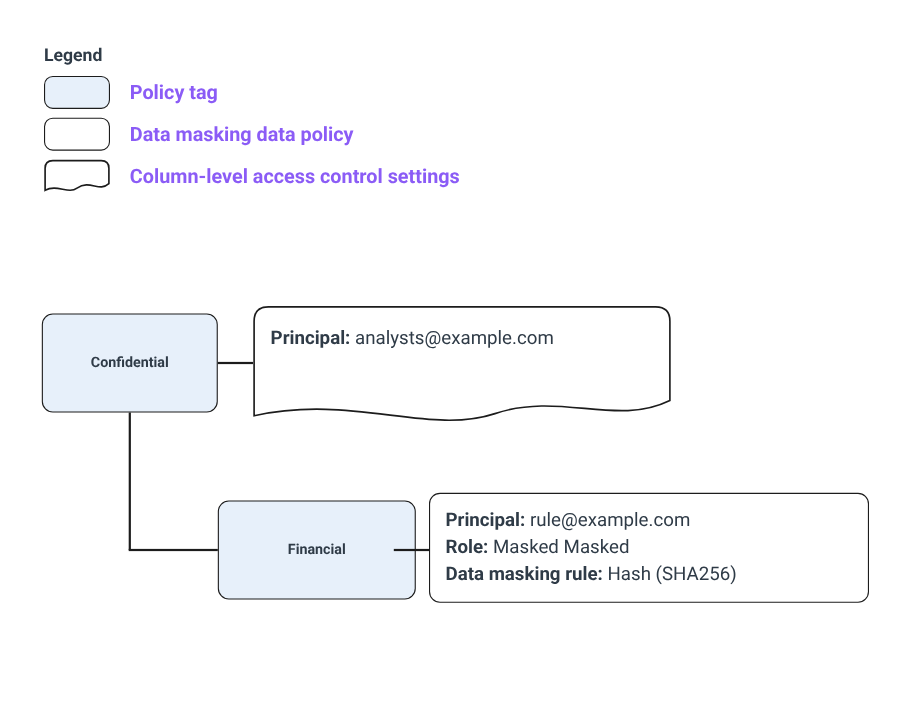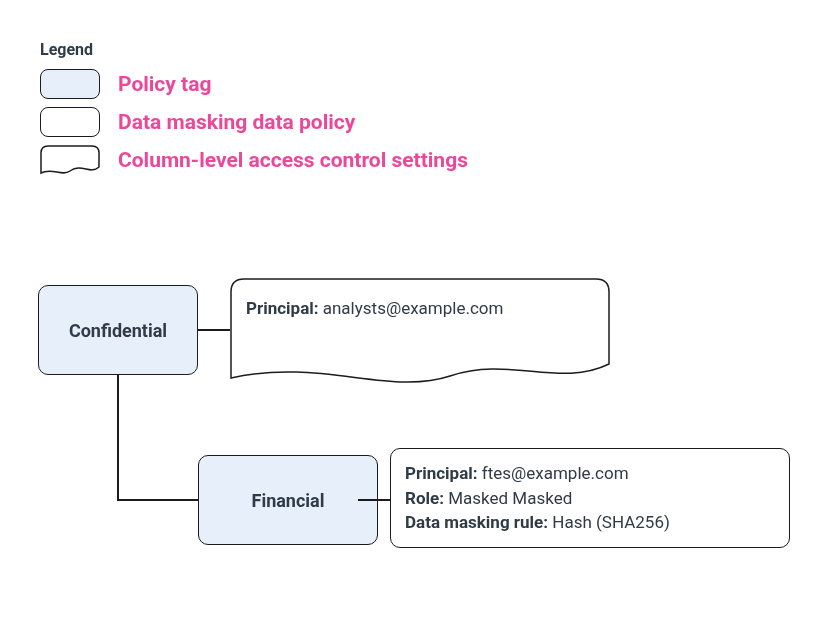--- a/index.html
+++ b/index.html
@@ -54,35 +54,35 @@
     overflow: visible;
   }
   .legend-icon.clacs svg {
     position: absolute;
     top: 0; left: 0;
     width: 60px; height: 32px;
     overflow: visible;
   }
   .legend-label {
     font-weight: 700;
-    font-size: 21px;
-    color: #ec4899;
+    font-size: 18px;
+    color: #8b5cf6;
   }
 
   
   .tagnode {
     position: absolute;
     background: #e7f0fa;
     border: 1.5px solid #1c1c1c;
     border-radius: 10px;
     display: flex;
     align-items: center;
     justify-content: center;
     font-weight: 700;
-    font-size: 18px;
+    font-size: 13px;
     color: #2f3b47;
     box-sizing: border-box;
   }
   .confidential {
     left: 38px;
     top: 285px;
     width: 160px;
     height: 90px;
   }
   .financial {
@@ -204,21 +204,21 @@
 
   <div class="tagnode financial">
     <span>Financial</span>
   </div>
 
   <div class="conn c4"></div>
 
   <div class="masking-box kv">
     <div>
       <span class="k">Principal:</span>
-      <span>ftes@example.com</span>
+      <span>rule@example.com</span>
     </div>
     <div>
       <span class="k">Role:</span>
       <span>Masked Masked</span>
     </div>
     <div>
       <span class="k">Data masking rule:</span>
       <span>Hash (SHA256)</span>
     </div>
   </div>

